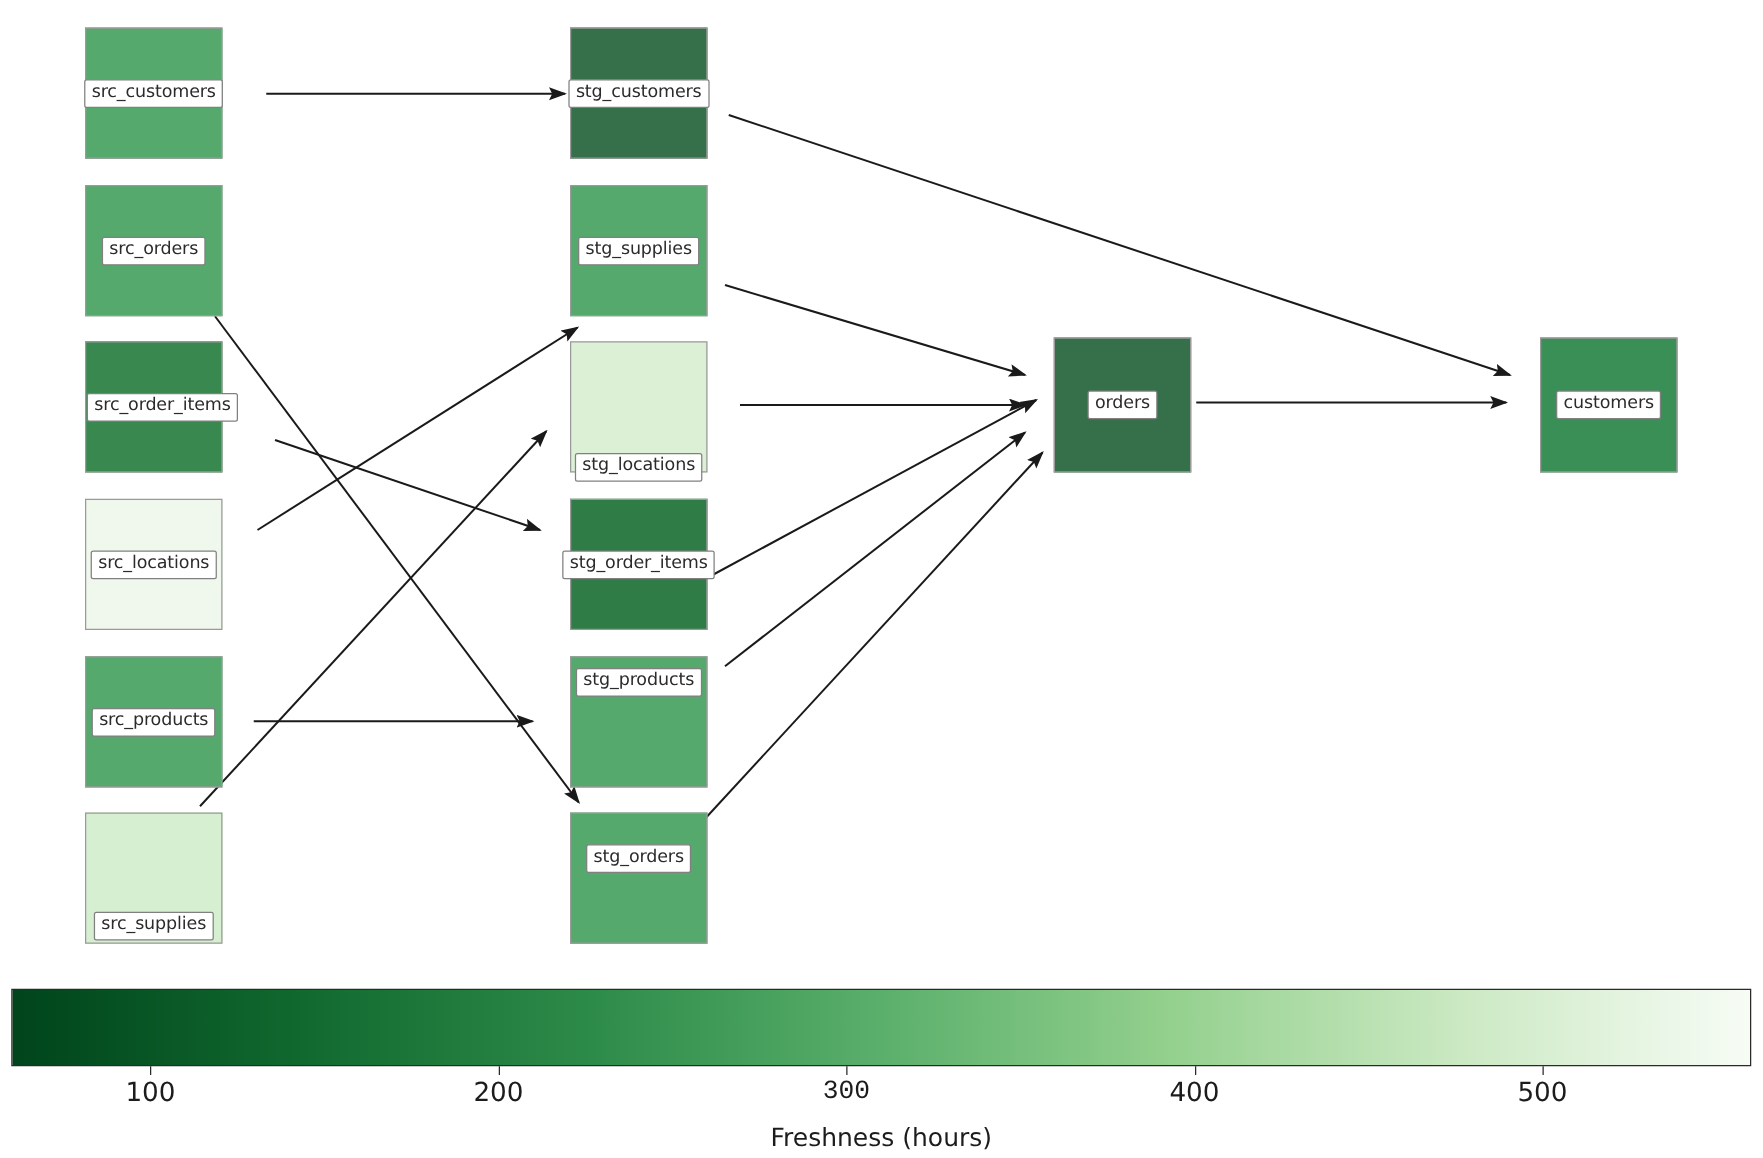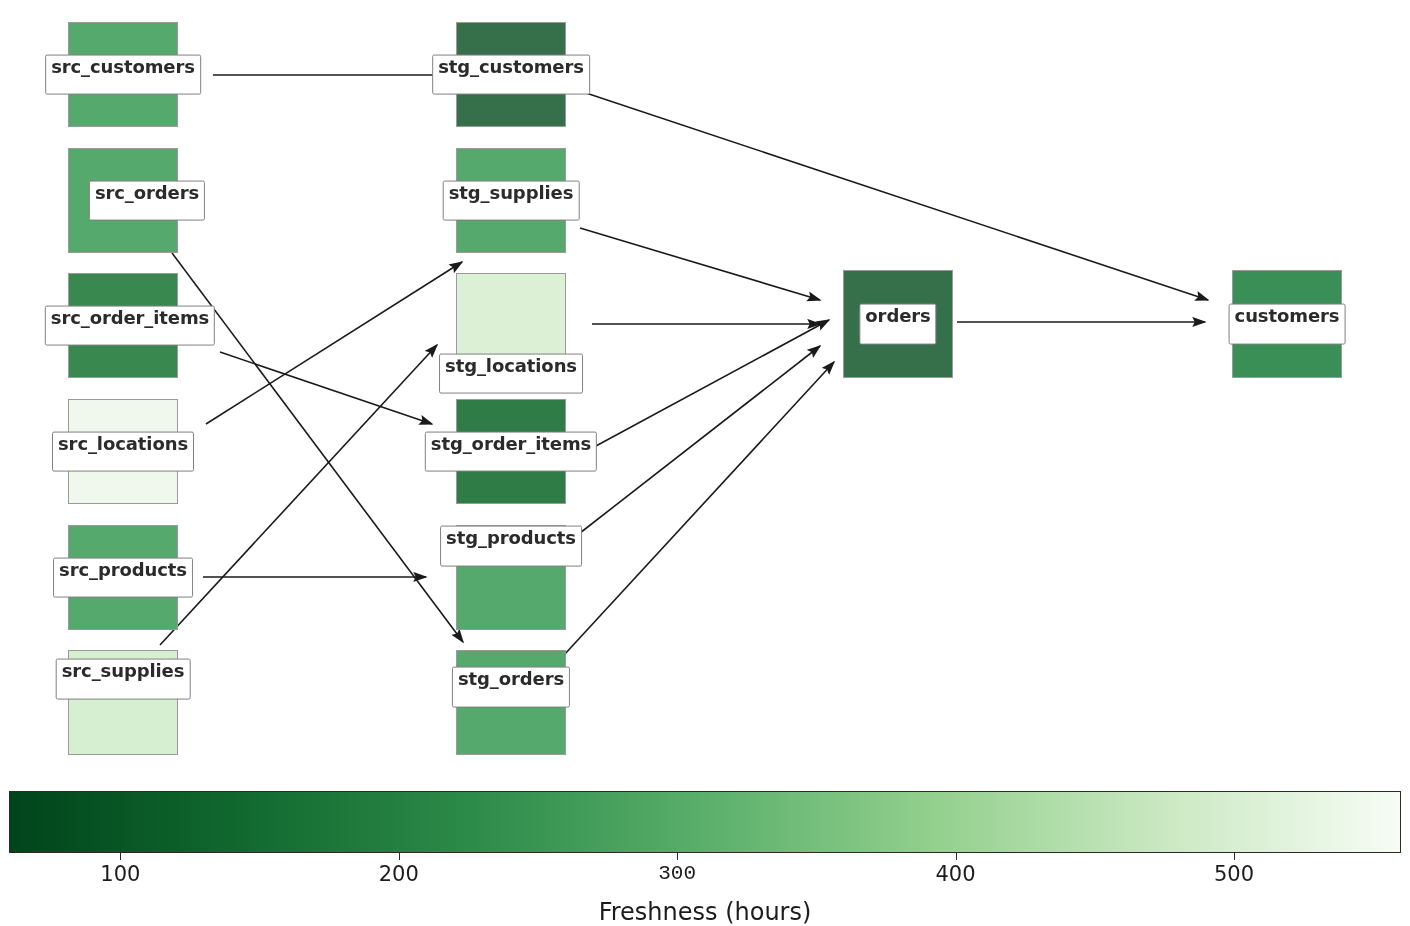--- a/index.html
+++ b/index.html
@@ -45,23 +45,23 @@
   }
   .node-label {
     position: absolute;
     left: 50%;
     top: 50%;
     transform: translate(-50%, -50%);
     white-space: nowrap;
     background: #ffffff;
     border: 1.4px solid #808080;
     border-radius: 2px;
-    padding: 1px 5px 17px 5px;
-    font-size: 18px;
-    font-weight: bold;
+    padding: 1px 5px 4px 5px;
+    font-size: 14px;
+    font-weight: normal;
     color: #2b2b2b;
     line-height: 1.16;
     letter-spacing: -0.1px;
     z-index: 30;
   }
 
   
   #colorbar-wrap {
     position: absolute;
     left: 0;
@@ -100,21 +100,21 @@
     font-size: 21px;
     color: #1c1c1c;
     font-family: "DejaVu Sans", sans-serif;
   }
   #cb-title {
     position: absolute;
     top: 118px;
     left: 0;
     width: 1410px;
     text-align: center;
-    font-size: 24px;
+    font-size: 20px;
     color: #1c1c1c;
   }
   #cb-title-inner { display:inline-block; }
 </style>
 </head>
 <body>
 
 <div id="stage">
 
   <div id="graph">
@@ -139,29 +139,29 @@
           <line x1="564" y1="655" x2="834" y2="362" stroke="#1a1a1a" stroke-width="1.6" marker-end="url(#arrowhead)"></line>
           <line x1="583" y1="92" x2="1208" y2="300" stroke="#1a1a1a" stroke-width="1.6" marker-end="url(#arrowhead)"></line>
           <line x1="957" y1="322" x2="1205" y2="322" stroke="#1a1a1a" stroke-width="1.6" marker-end="url(#arrowhead)"></line>
         </g>
     </svg>
 
     <div id="nodes-group">
         <div class="node" style="left: 68px; top: 22px; width: 110px; height: 105px; background: rgb(85, 169, 108);"></div>
         <div class="node-label" style="left: 123px; top: 74.5px; transform: translate(-50%, -50%); position: absolute;">src_customers</div>
         <div class="node" style="left: 68px; top: 148px; width: 110px; height: 105px; background: rgb(85, 169, 108);"></div>
-        <div class="node-label" style="left: 123px; top: 200.5px; transform: translate(-50%, -50%); position: absolute; margin-left: 24px;">src_orders</div>
+        <div class="node-label" style="left: 123px; top: 200.5px; transform: translate(-50%, -50%); position: absolute;">src_orders</div>
         <div class="node" style="left: 68px; top: 273px; width: 110px; height: 105px; background: rgb(57, 136, 79);"></div>
         <div class="node-label" style="left: 130px; top: 325.5px; transform: translate(-50%, -50%); position: absolute;">src_order_items</div>
         <div class="node" style="left: 68px; top: 399px; width: 110px; height: 105px; background: rgb(240, 248, 237);"></div>
         <div class="node-label" style="left: 123px; top: 451.5px; transform: translate(-50%, -50%); position: absolute;">src_locations</div>
         <div class="node" style="left: 68px; top: 525px; width: 110px; height: 105px; background: rgb(85, 169, 108);"></div>
         <div class="node-label" style="left: 123px; top: 577.5px; transform: translate(-50%, -50%); position: absolute;">src_products</div>
         <div class="node" style="left: 68px; top: 650px; width: 110px; height: 105px; background: rgb(214, 239, 208);"></div>
-        <div class="node-label" style="left: 123px; top: 679px; transform: translate(-50%, -50%); position: absolute;">src_supplies</div>
+        <div class="node-label" style="left: 123px; top: 741px; transform: translate(-50%, -50%); position: absolute;">src_supplies</div>
         <div class="node" style="left: 456px; top: 22px; width: 110px; height: 105px; background: rgb(53, 112, 74);"></div>
         <div class="node-label" style="left: 511px; top: 74.5px; transform: translate(-50%, -50%); position: absolute;">stg_customers</div>
         <div class="node" style="left: 456px; top: 148px; width: 110px; height: 105px; background: rgb(85, 169, 108);"></div>
         <div class="node-label" style="left: 511px; top: 200.5px; transform: translate(-50%, -50%); position: absolute;">stg_supplies</div>
         <div class="node" style="left: 456px; top: 273px; width: 110px; height: 105px; background: rgb(220, 240, 214);"></div>
         <div class="node-label" style="left: 511px; top: 325.5px; transform: translate(-50%, -50%); position: absolute; margin-top: 48px;">stg_locations</div>
         <div class="node" style="left: 456px; top: 399px; width: 110px; height: 105px; background: rgb(47, 124, 71);"></div>
         <div class="node-label" style="left: 511px; top: 451.5px; transform: translate(-50%, -50%); position: absolute;">stg_order_items</div>
         <div class="node" style="left: 456px; top: 525px; width: 110px; height: 105px; background: rgb(85, 169, 108);"></div>
         <div class="node-label" style="left: 511px; top: 546px; transform: translate(-50%, -50%); position: absolute;">stg_products</div>

